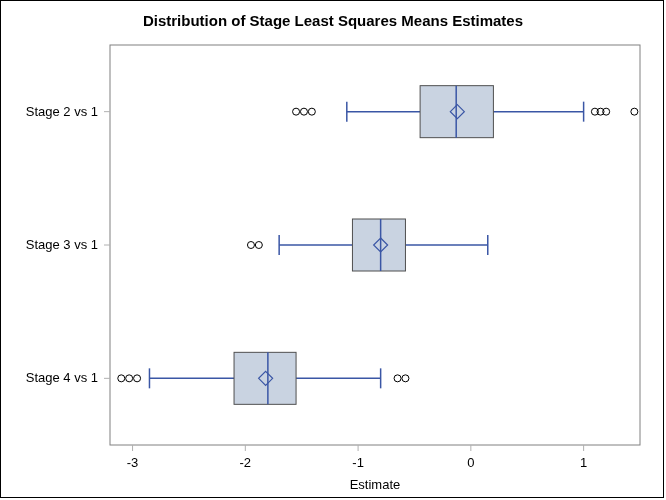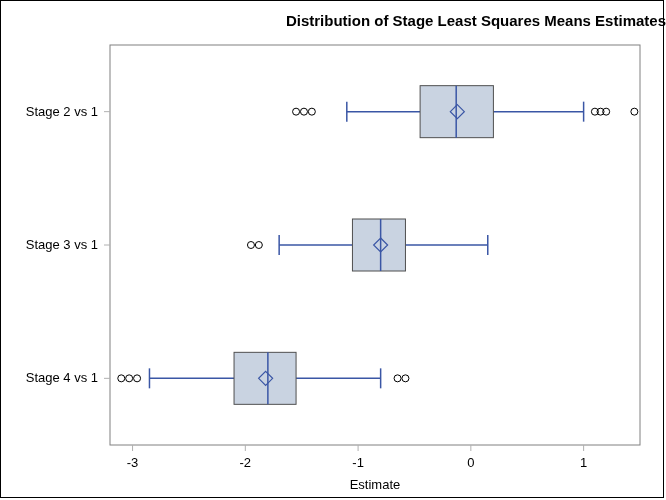--- a/index.html
+++ b/index.html
@@ -14,21 +14,21 @@
     position: absolute;
     left: 0; top: 0;
     width: 664px; height: 498px;
     border: 1px solid #000;
     box-sizing: border-box;
   }
   .title {
     position: absolute;
     left: 0; top: 12px;
     width: 666px;
-    text-align: right;
+    text-align: center;
     font-weight: bold;
     font-size: 15px;
     color: #000;
   }
   svg { position: absolute; left: 0; top: 0; }
   .axis-line { stroke: #b0b0b0; stroke-width: 1; }
   .axis-border { stroke: #808080; stroke-width: 1; fill: none; }
   .tick-label { font-size: 13px; fill: #000; }
   .axis-label { font-size: 13px; fill: #000; }
   .box-rect { fill: #c9d3e1; stroke: #4f4f4f; stroke-width: 1; }

